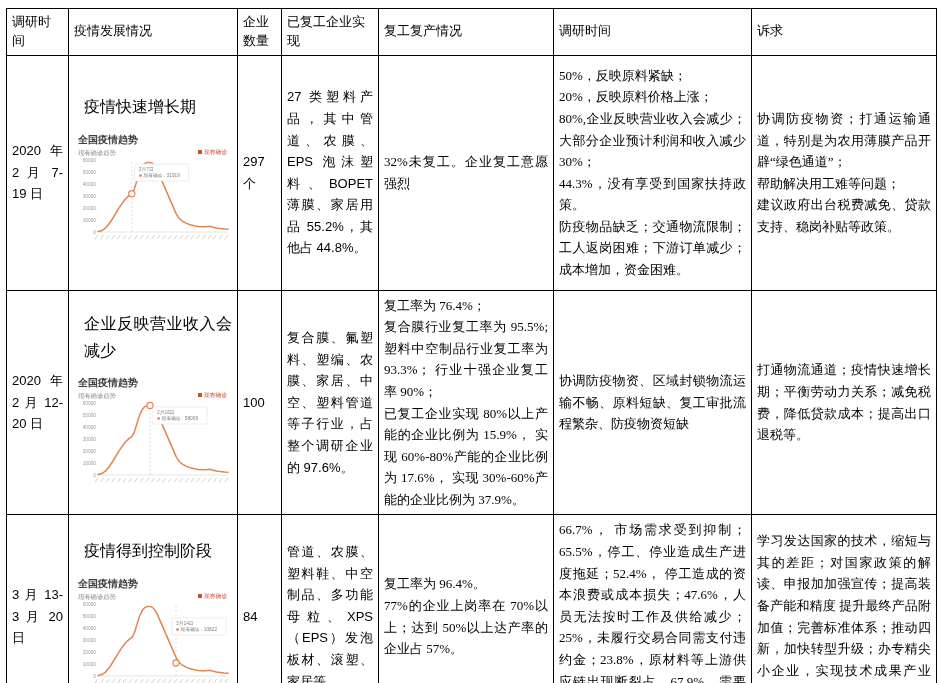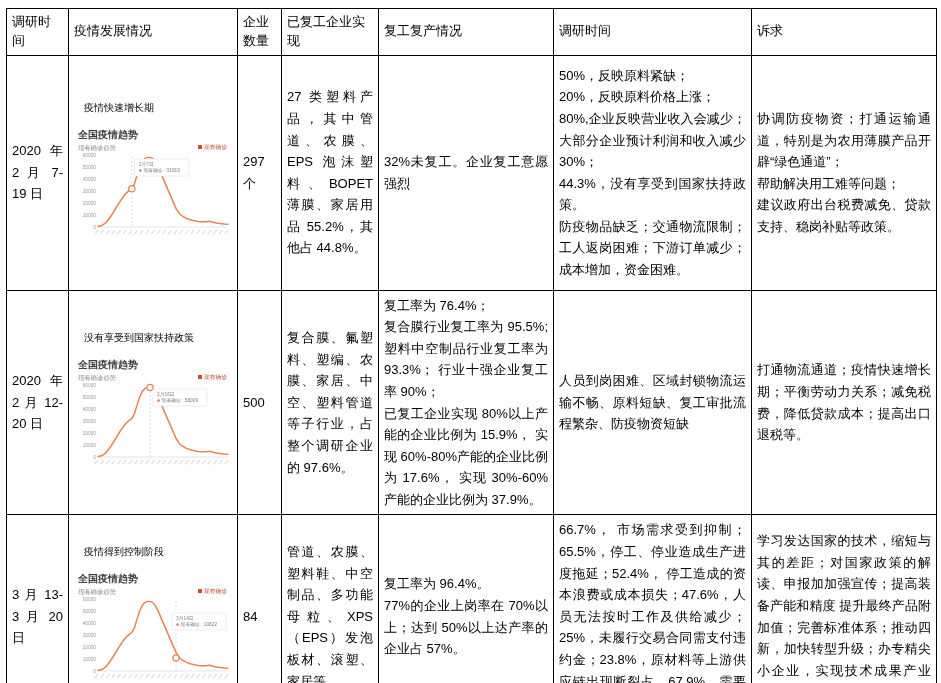--- a/index.html
+++ b/index.html
@@ -12,24 +12,24 @@
     font-size:13px;
     vertical-align:middle;
     overflow:hidden;
     box-sizing:border-box;
     text-align:justify;
     line-height:1.66;
   }
   table.survey th{font-weight:normal;text-align:left;vertical-align:middle;line-height:1.45;}
   tr.hdr{height:37px;margin-top:44px;}
   tr.r1{height:235px;} tr.r2{height:209px;} tr.r3{height:191px;}
-  td.pre{white-space:pre-line;}
+  td.pre{white-space:pre-line;font-family:Liberation Serif, serif;}
   td.date-cell{padding-left:6px;padding-right:4px;}
   td.stage-cell{vertical-align:middle;padding:6px 2px 6px 10px;}
-  .stage-title{padding-left:10px;margin-bottom:8px;font-size:10px;}
+  .stage-title{padding-left:10px;margin-bottom:8px;font-size:16px;font-family:Liberation Mono, monospace;}
   .mini-chart{width:160px;height:120px;}
   .mini-chart svg{display:block;}
   td.count-cell{padding-left:7px;margin-top:44px;}
 </style>
 </head>
 <body>
 
 <div class="page">
   <table class="survey">
     <colgroup>
@@ -114,21 +114,21 @@
 44.3%，没有享受到国家扶持政策。
 防疫物品缺乏；交通物流限制；工人返岗困难；下游订单减少；成本增加，资金困难。</td>
       <td class="pre">协调防疫物资；打通运输通道，特别是为农用薄膜产品开辟“绿色通道”；
 帮助解决用工难等问题；
 建议政府出台税费减免、贷款支持、稳岗补贴等政策。</td>
     </tr>
 
     <tr class="r2">
       <td class="date-cell">2020 年 2 月 12-20 日</td>
       <td class="stage-cell">
-        <div class="stage-title">没有享受到国家扶持政策</div>
+        <div class="stage-title">企业反映营业收入会减少</div>
         <div class="mini-chart">
               <svg viewBox="0 0 160 120" width="160" height="120">
                 <rect x="0" y="0" width="160" height="120" fill="#ffffff"></rect>
                 <text x="4" y="13" font-size="10" font-weight="bold" fill="#3f3f3f">全国疫情趋势</text>
                 <text x="4" y="25" font-size="6.3" fill="#8a8a8a">现有确诊趋势</text>
                 <rect x="124" y="20" width="4" height="4" fill="#c9502e"></rect>
                 <text x="130" y="24.3" font-size="5.8" fill="#c9502e">现有确诊</text>
                 <text x="22" y="103.8" font-size="4.8" fill="#9b9b9b" text-anchor="end">0</text>
                 <text x="22" y="91.8" font-size="4.8" fill="#9b9b9b" text-anchor="end">10000</text>
                 <text x="22" y="79.8" font-size="4.8" fill="#9b9b9b" text-anchor="end">20000</text>
@@ -164,26 +164,26 @@
                 <line x1="76" y1="32" x2="76" y2="102" stroke="#cfcfcf" stroke-width="0.7" stroke-dasharray="2,2"></line>
                 <polyline points="24.0,101.5 27.9,100.6 31.8,97.8 35.7,93.0 39.6,87.0 43.5,80.4 47.4,74.4 51.3,69.0 55.2,65.4 57.8,63.7 60.4,58.8 63.0,50.4 65.6,42.0 68.2,36.6 70.8,33.6 73.4,32.4 76.0,32.4 78.6,33.4 81.2,36.6 83.8,41.4 86.4,47.4 89.0,53.4 91.6,59.4 94.2,65.4 96.8,71.4 99.4,77.4 102.0,83.4 104.6,87.6 105.9,89.0 108.5,91.2 112.4,93.4 116.3,94.8 120.2,95.8 124.1,96.4 128.0,96.7 131.9,96.8 135.8,96.2 138.4,97.0 142.3,97.9 146.2,98.5 150.1,99.0 154.0,99.2" fill="none" stroke="#e2854f" stroke-width="1.5" stroke-linejoin="round" stroke-linecap="round"></polyline>
                 <circle cx="76" cy="32.3892" r="3.1" fill="#ffffff" stroke="#e2854f" stroke-width="1.2"></circle>
                 <rect x="79" y="34" width="54" height="17" fill="#ffffff" stroke="#e2e2e2" stroke-width="0.6"></rect>
                 <text x="83" y="40.6" font-size="4.8" fill="#7f7f7f">2月16日</text>
                 <circle cx="84.6" cy="45.6" r="1.4" fill="#e2854f"></circle>
                 <text x="87.6" y="47.4" font-size="4.8" fill="#7f7f7f">现有确诊 : 58009</text>
               </svg>
             </div>
       </td>
-      <td class="count-cell">500</td>
+      <td class="count-cell">100</td>
       <td>复合膜、氟塑料、塑编、农膜、家居、中空、塑料管道等子行业，占整个调研企业的 97.6%。</td>
       <td class="pre">复工率为 76.4%；
 复合膜行业复工率为 95.5%;塑料中空制品行业复工率为 93.3%； 行业十强企业复工率 90%；
 已复工企业实现 80%以上产能的企业比例为 15.9%， 实现 60%-80%产能的企业比例为 17.6%， 实现 30%-60%产能的企业比例为 37.9%。</td>
-      <td class="pre">人员到岗困难、区域封锁物流运输不畅、原料短缺、复工审批流程繁杂、防疫物资短缺</td>
+      <td class="pre">协调防疫物资、区域封锁物流运输不畅、原料短缺、复工审批流程繁杂、防疫物资短缺</td>
       <td class="pre">打通物流通道；疫情快速增长期；平衡劳动力关系；减免税费，降低贷款成本；提高出口退税等。</td>
     </tr>
 
     <tr class="r3">
       <td class="date-cell">3 月 13-3 月 20 日</td>
       <td class="stage-cell">
         <div class="stage-title">疫情得到控制阶段</div>
         <div class="mini-chart">
               <svg viewBox="0 0 160 120" width="160" height="120">
                 <rect x="0" y="0" width="160" height="120" fill="#ffffff"></rect>

